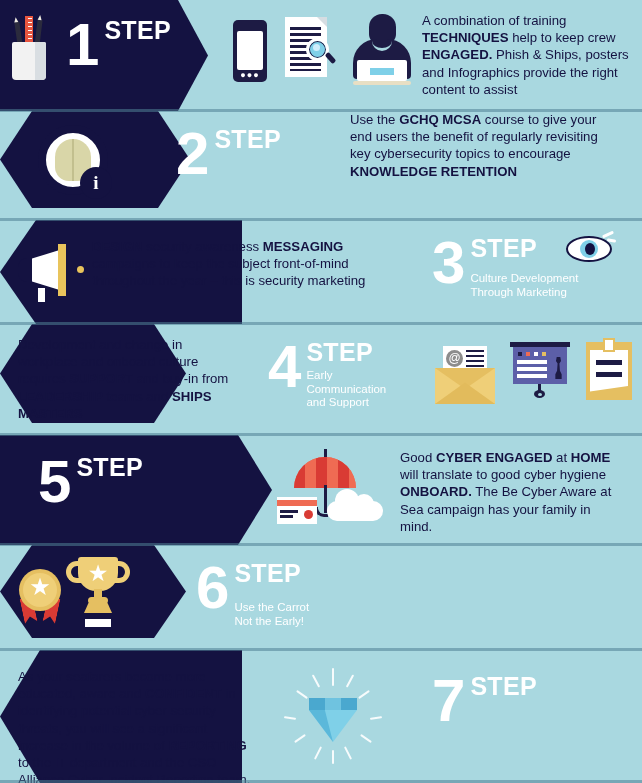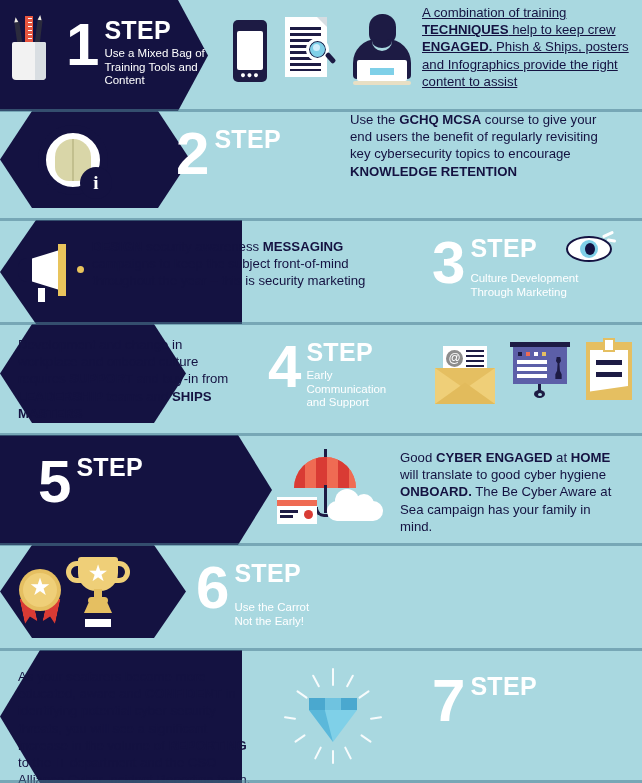--- a/index.html
+++ b/index.html
@@ -277,21 +277,20 @@
       <div class="pen1"></div>
         <div class="rule"></div>
         <div class="pen2"></div>
         <div class="body"></div>
     </div>
 
     <div class="steplab" style="left:66px; top:16px;">
       <div class="bignum">1</div>
       <div class="stepwrap">
         <div class="stepword">STEP</div>
-        <div class="subtxt" style="width:112px;">Use a Mixed Bag of Training Tools and Content</div>
       </div>
     </div>
 
     <div class="ic phone" style="left:233px; top:20px;">
       <div class="scr"></div>
         <div class="dots">●●●</div>
     </div>
 
     <div class="ic doc" style="left:285px; top:17px;">
       <div class="corner"></div>
@@ -303,21 +302,21 @@
 
     <div class="ic person" style="left:345px; top:14px;">
       <div class="head"></div>
         <div class="torso"></div>
         <div class="collar"></div>
       <div class="lap"></div>
         <div class="key"></div>
         <div class="base"></div>
     </div>
 
-    <div class="body-txt" style="left:422px; top:4px; width:214px;text-decoration:underline;">A combination of training <b>TECHNIQUES</b> help to keep crew <b>ENGAGED.</b> Phish &amp; Ships, posters and Infographics provide the right content to assist</div>
+    <div class="body-txt" style="left:422px; top:12px; width:214px;">A combination of training <b>TECHNIQUES</b> help to keep crew <b>ENGAGED.</b> Phish &amp; Ships, posters and Infographics provide the right content to assist</div>
   </div>
 
   <div class="band b2">
     <div class="banner s2"></div>
 
     <div class="ic brain" style="left:38px; top:14px;">
       <div class="bb"></div>
         <div class="mid"></div>
       <div class="info">i</div>
     </div>

